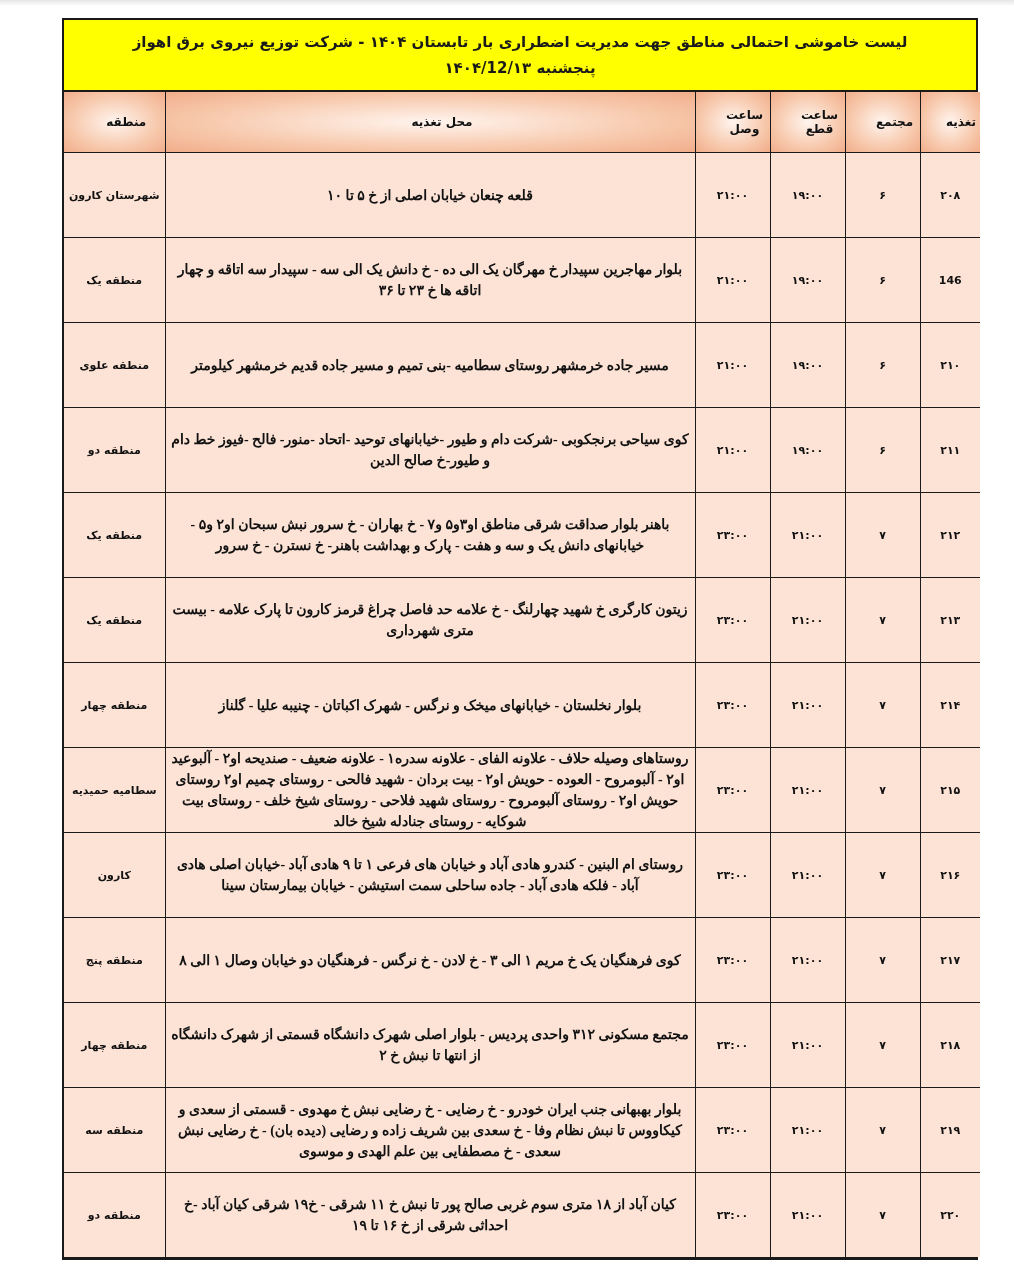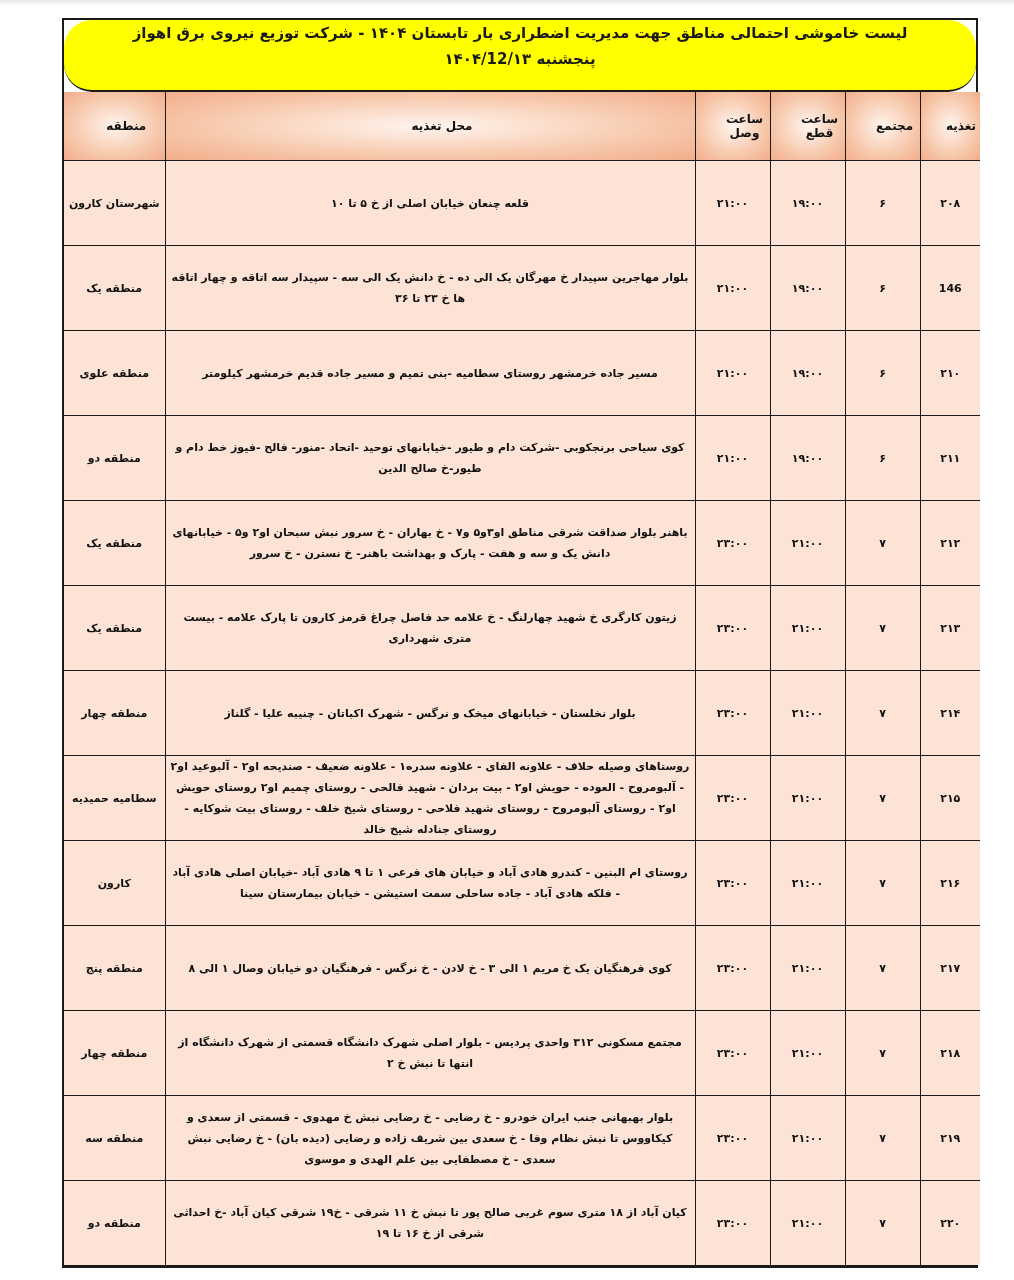--- a/index.html
+++ b/index.html
@@ -3,31 +3,31 @@
   <meta charset="utf-8">
   <style>
     html, body { margin: 0; padding: 0; background: #ffffff; }
     body { width: 1014px; height: 1280px; position: relative; overflow: hidden;
            font-family: "DejaVu Sans", sans-serif; }
     .page-shadow { position: absolute; left: 0; top: 0; width: 1014px; height: 6px;
                    background: linear-gradient(#e6e6e6, #ffffff); }
     .sheet { position: absolute; left: 62px; top: 18px; width: 916px; border: 2px solid #1a1a1a;
              border-bottom-width: 3px; box-sizing: border-box; }
     .title-box { height: 70px; background: #ffff00; border-bottom: 2px solid #1a1a1a;
-                 display: flex; flex-direction: column; align-items: center; 
-                 direction: rtl; border-radius: 28px; }
+                 display: flex; flex-direction: column; align-items: center; justify-content: center;
+                 direction: rtl; }
     .title-line { font-weight: bold; font-size: 15px; color: #1a1a1a; line-height: 26px; }
     table { border-collapse: collapse; width: 100%; table-layout: fixed; direction: rtl; }
     th, td { border: 1.5px solid #1a1a1a; text-align: center; vertical-align: middle;
              color: #111; padding: 0 4px; }
-    thead th { height: 68px; font-size: 12px; font-weight: bold;
+    thead th { height: 60px; font-size: 12px; font-weight: bold;
                background: radial-gradient(ellipse at center, #fff4ee 0%, #f7c9ad 60%, #f1ad8a 100%); padding-left: 28px; }
     tbody td { height: 84px; background: #fde3d6; font-size: 11px; font-weight: bold; line-height: 21px; }
     tbody td.num { font-size: 11px; }
-    tbody td.loc { font-size: 11px; }
+    tbody td.loc { font-size: 14px; font-family: Liberation Serif, serif; }
     tr:first-child th { border-top: none; }
     th:first-child, td:first-child { border-right: none; }
     th:last-child, td:last-child { border-left: none; }
     tbody tr:last-child td { border-bottom: none; }
   </style>
 </head>
 <body>
 
 <div class="page-shadow"></div>
 

